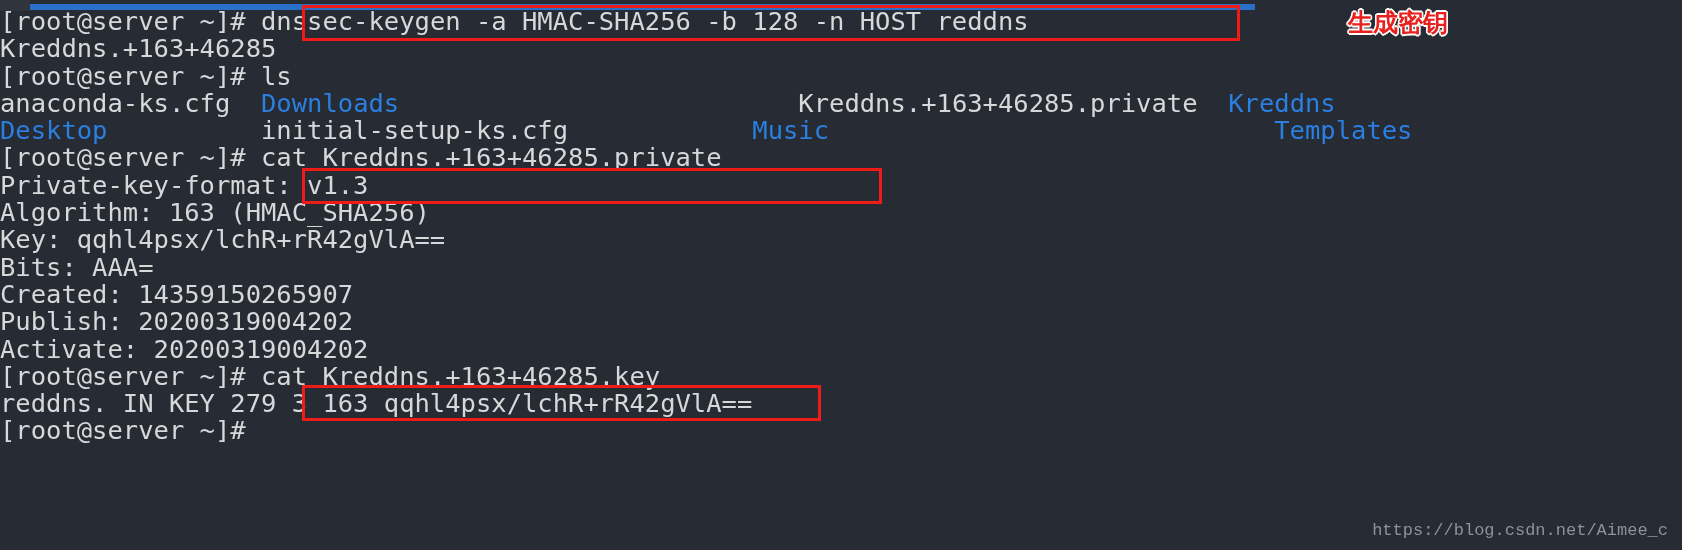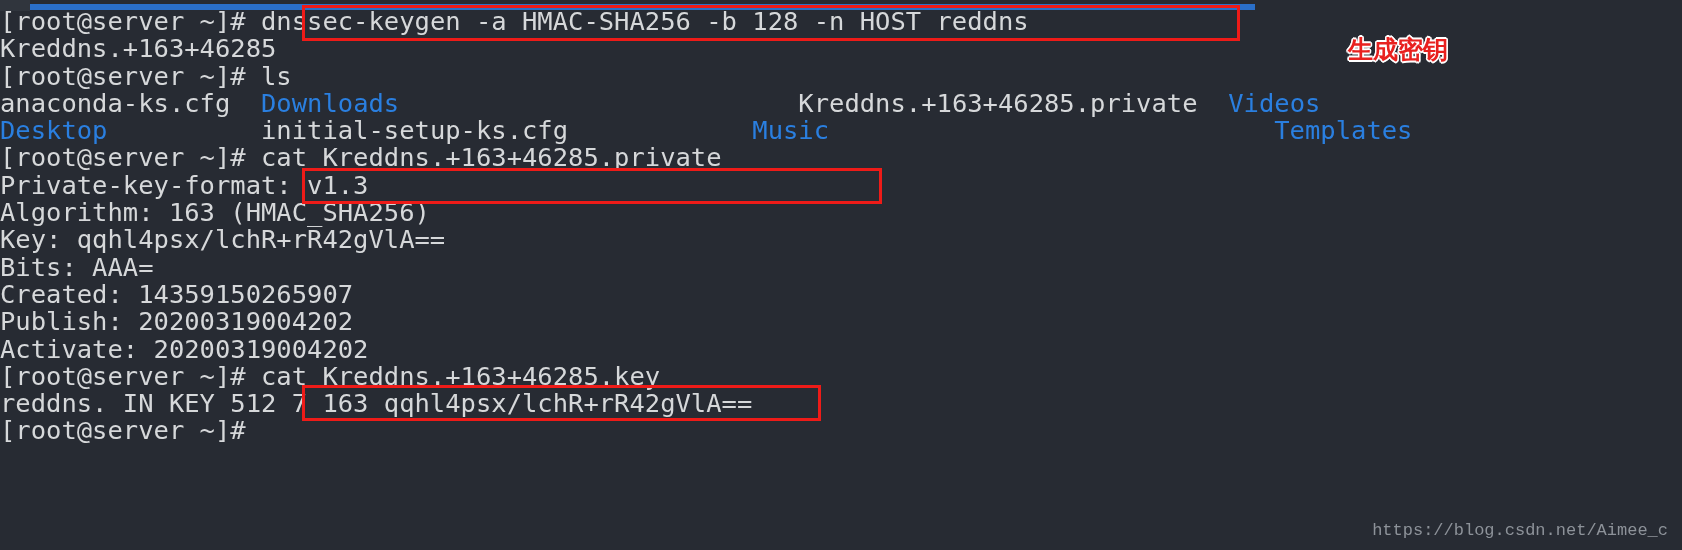--- a/index.html
+++ b/index.html
@@ -78,21 +78,20 @@
     font-family: Liberation Sans, sans-serif;
     font-size: 25px;
     font-weight: bold;
     color: #e8211f;
     text-shadow:
        1.6px 0 0 #ffffff, -1.6px 0 0 #ffffff,
        0 1.6px 0 #ffffff, 0 -1.6px 0 #ffffff,
        1.2px 1.2px 0 #ffffff, -1.2px 1.2px 0 #ffffff,
        1.2px -1.2px 0 #ffffff, -1.2px -1.2px 0 #ffffff;
     white-space: nowrap;
-    margin-top: 27px;
   }
 
   
   .watermark {
     position: absolute;
     right: 14px;
     bottom: 10px;
     font-family: Liberation Mono, monospace;
     font-size: 17px;
     color: #8d9299;
@@ -108,38 +107,38 @@
   <div class="top-bar"></div>
 
   <div class="console">
 
     <div class="line"><span class="seg prompt">[root@server ~]# </span><span class="seg">dnssec-keygen -a HMAC-SHA256 -b 128 -n HOST reddns</span></div>
 
     <div class="line"><span class="seg">Kreddns.+163+46285</span></div>
 
     <div class="line"><span class="seg prompt">[root@server ~]# </span><span class="seg">ls</span></div>
 
-    <div class="line"><span class="seg file">anaconda-ks.cfg</span><span class="seg">  </span><span class="seg dir">Downloads</span><span class="seg">                          </span><span class="seg file">Kreddns.+163+46285.private</span><span class="seg">  </span><span class="seg dir">Videos</span></div>
+    <div class="line"><span class="seg file">anaconda-ks.cfg</span><span class="seg">  </span><span class="seg dir">Downloads</span><span class="seg">                          </span><span class="seg file">Kreddns.+163+46285.private</span><span class="seg">  </span><span class="seg dir">Kreddns</span></div>
 
     <div class="line"><span class="seg dir">Desktop</span><span class="seg">          </span><span class="seg file">initial-setup-ks.cfg</span><span class="seg">            </span><span class="seg dir">Music</span><span class="seg">                             </span><span class="seg dir">Templates</span></div>
 
 
     <div class="line"><span class="seg prompt">[root@server ~]# </span><span class="seg">cat Kreddns.+163+46285.private</span></div>
 
     <div class="line"><span class="seg">Private-key-format: v1.3</span></div>
     <div class="line"><span class="seg">Algorithm: 163 (HMAC_SHA256)</span></div>
     <div class="line"><span class="seg">Key: qqhl4psx/lchR+rR42gVlA==</span></div>
     <div class="line"><span class="seg">Bits: AAA=</span></div>
     <div class="line"><span class="seg">Created: 14359150265907</span></div>
     <div class="line"><span class="seg">Publish: 20200319004202</span></div>
     <div class="line"><span class="seg">Activate: 20200319004202</span></div>
 
     <div class="line"><span class="seg prompt">[root@server ~]# </span><span class="seg">cat Kreddns.+163+46285.key</span></div>
 
-    <div class="line"><span class="seg">reddns. IN KEY 512 7 163 qqhl4psx/lchR+rR42gVlA==</span></div>
+    <div class="line"><span class="seg">reddns. IN KEY 279 3 163 qqhl4psx/lchR+rR42gVlA==</span></div>
 
     <div class="line"><span class="seg prompt">[root@server ~]# </span><span class="seg"></span></div>
 
   </div>
 
   <div class="redbox" style="left:302px; top:5px; width:938px; height:36px;"></div>
 
   <div class="redbox" style="left:302px; top:168px; width:580px; height:36px;"></div>
 
   <div class="redbox" style="left:302px; top:385px; width:519px; height:36px;"></div>

